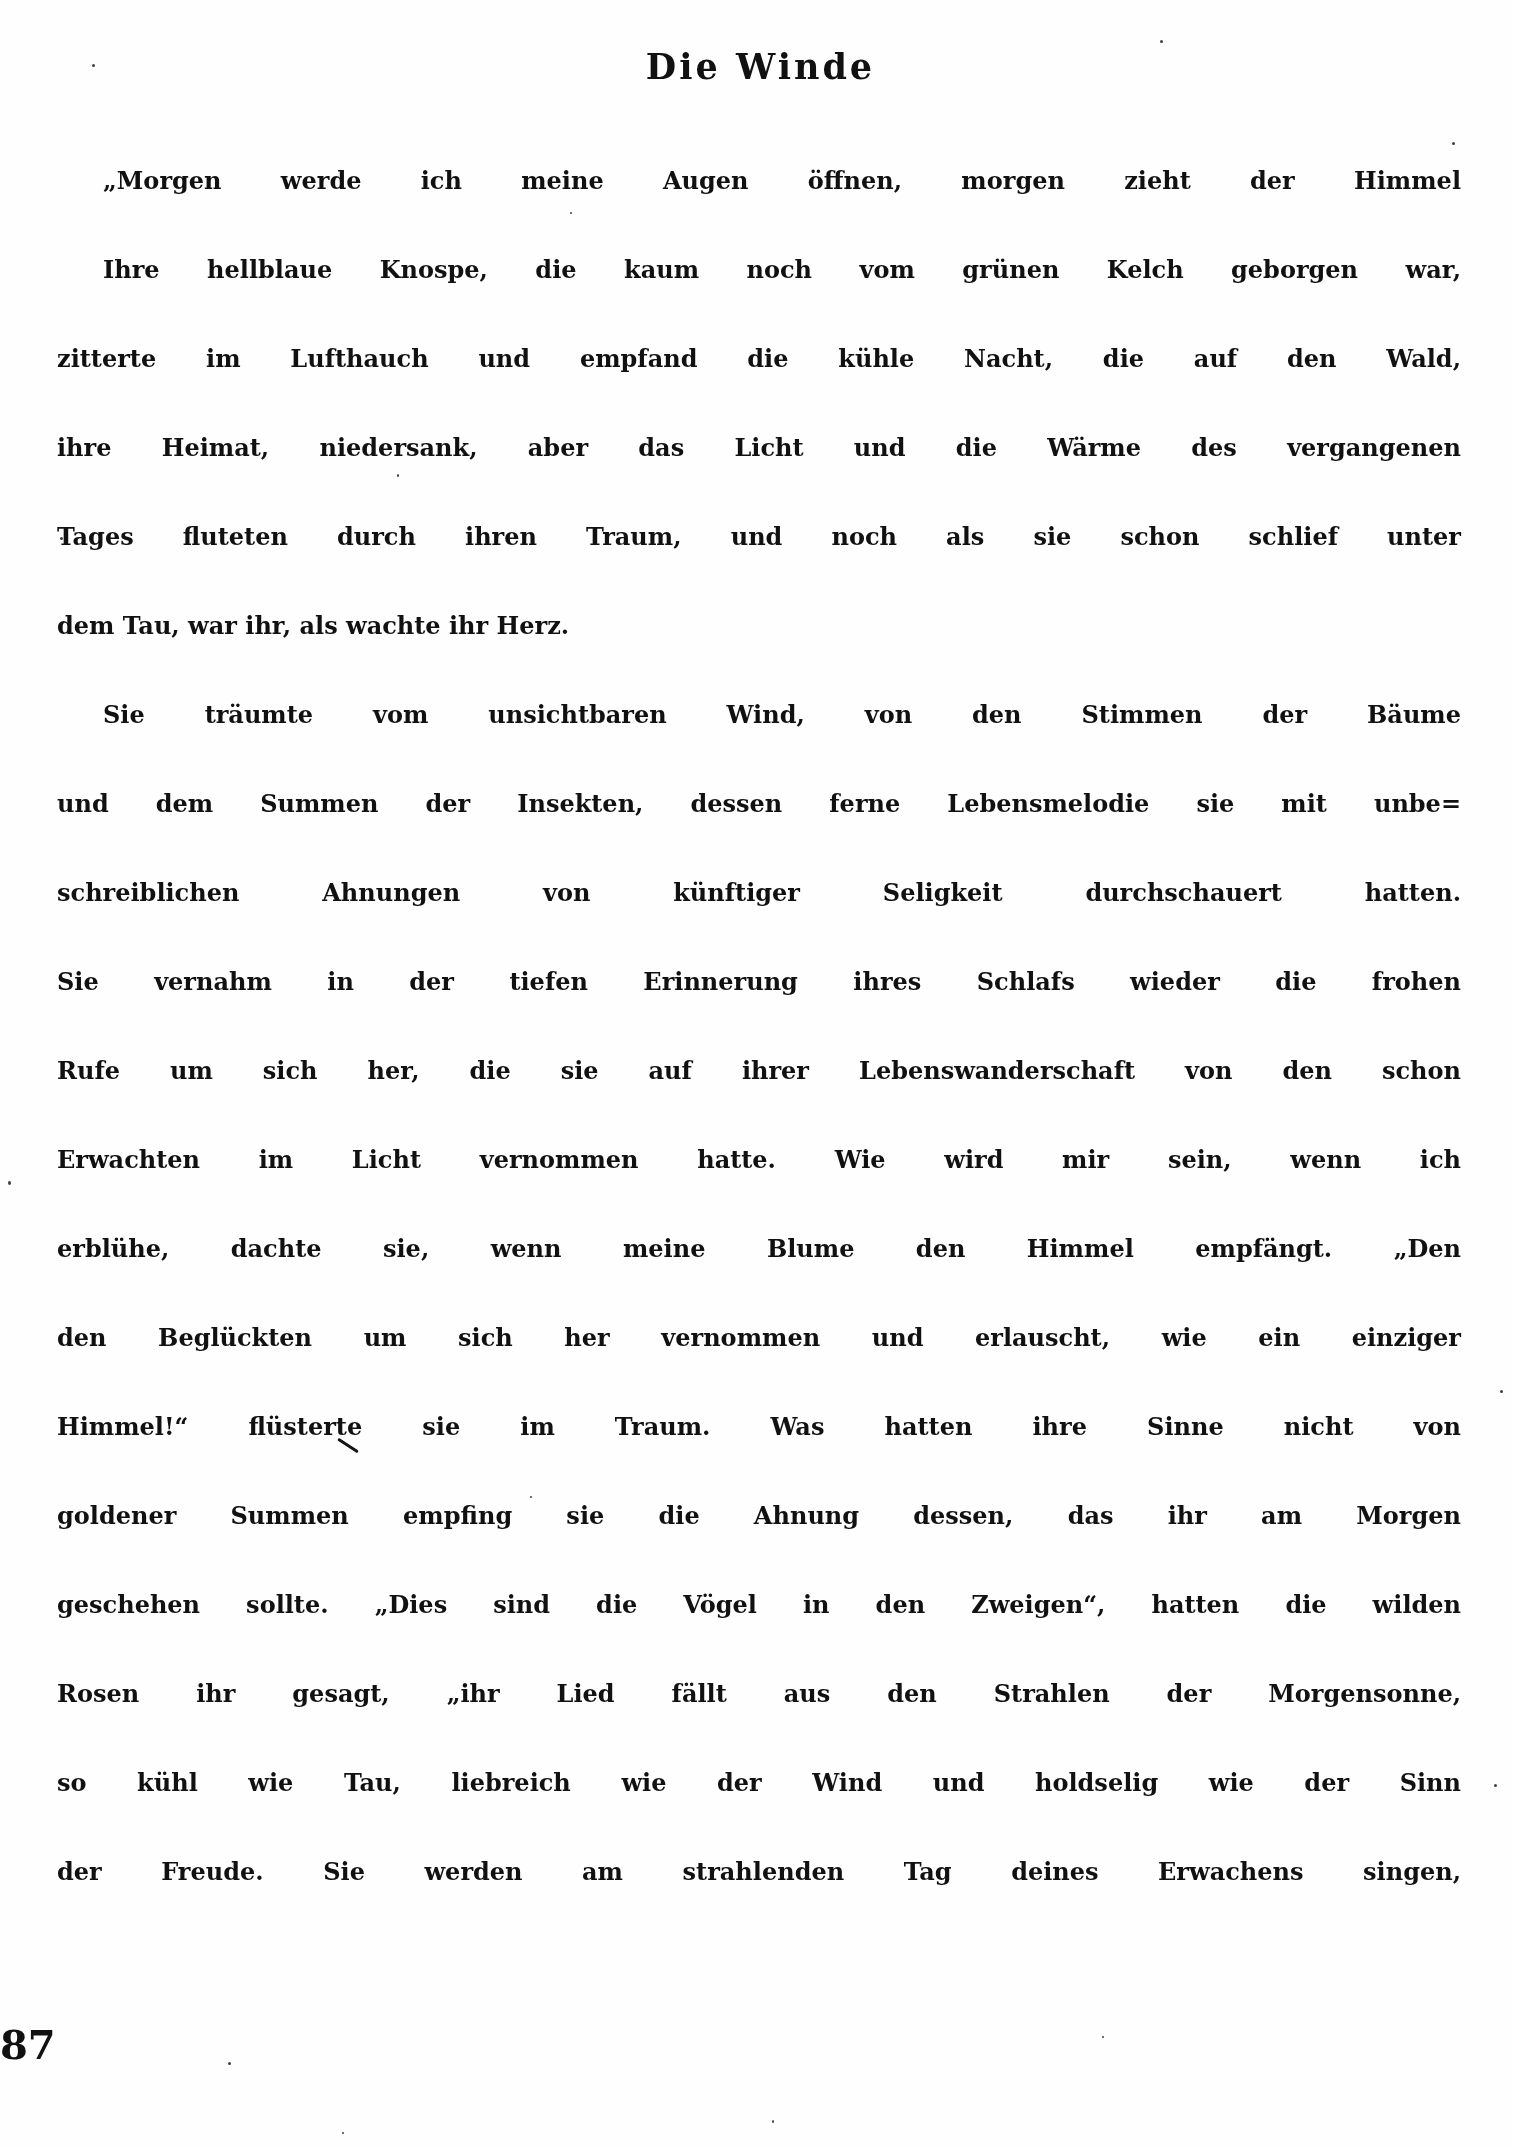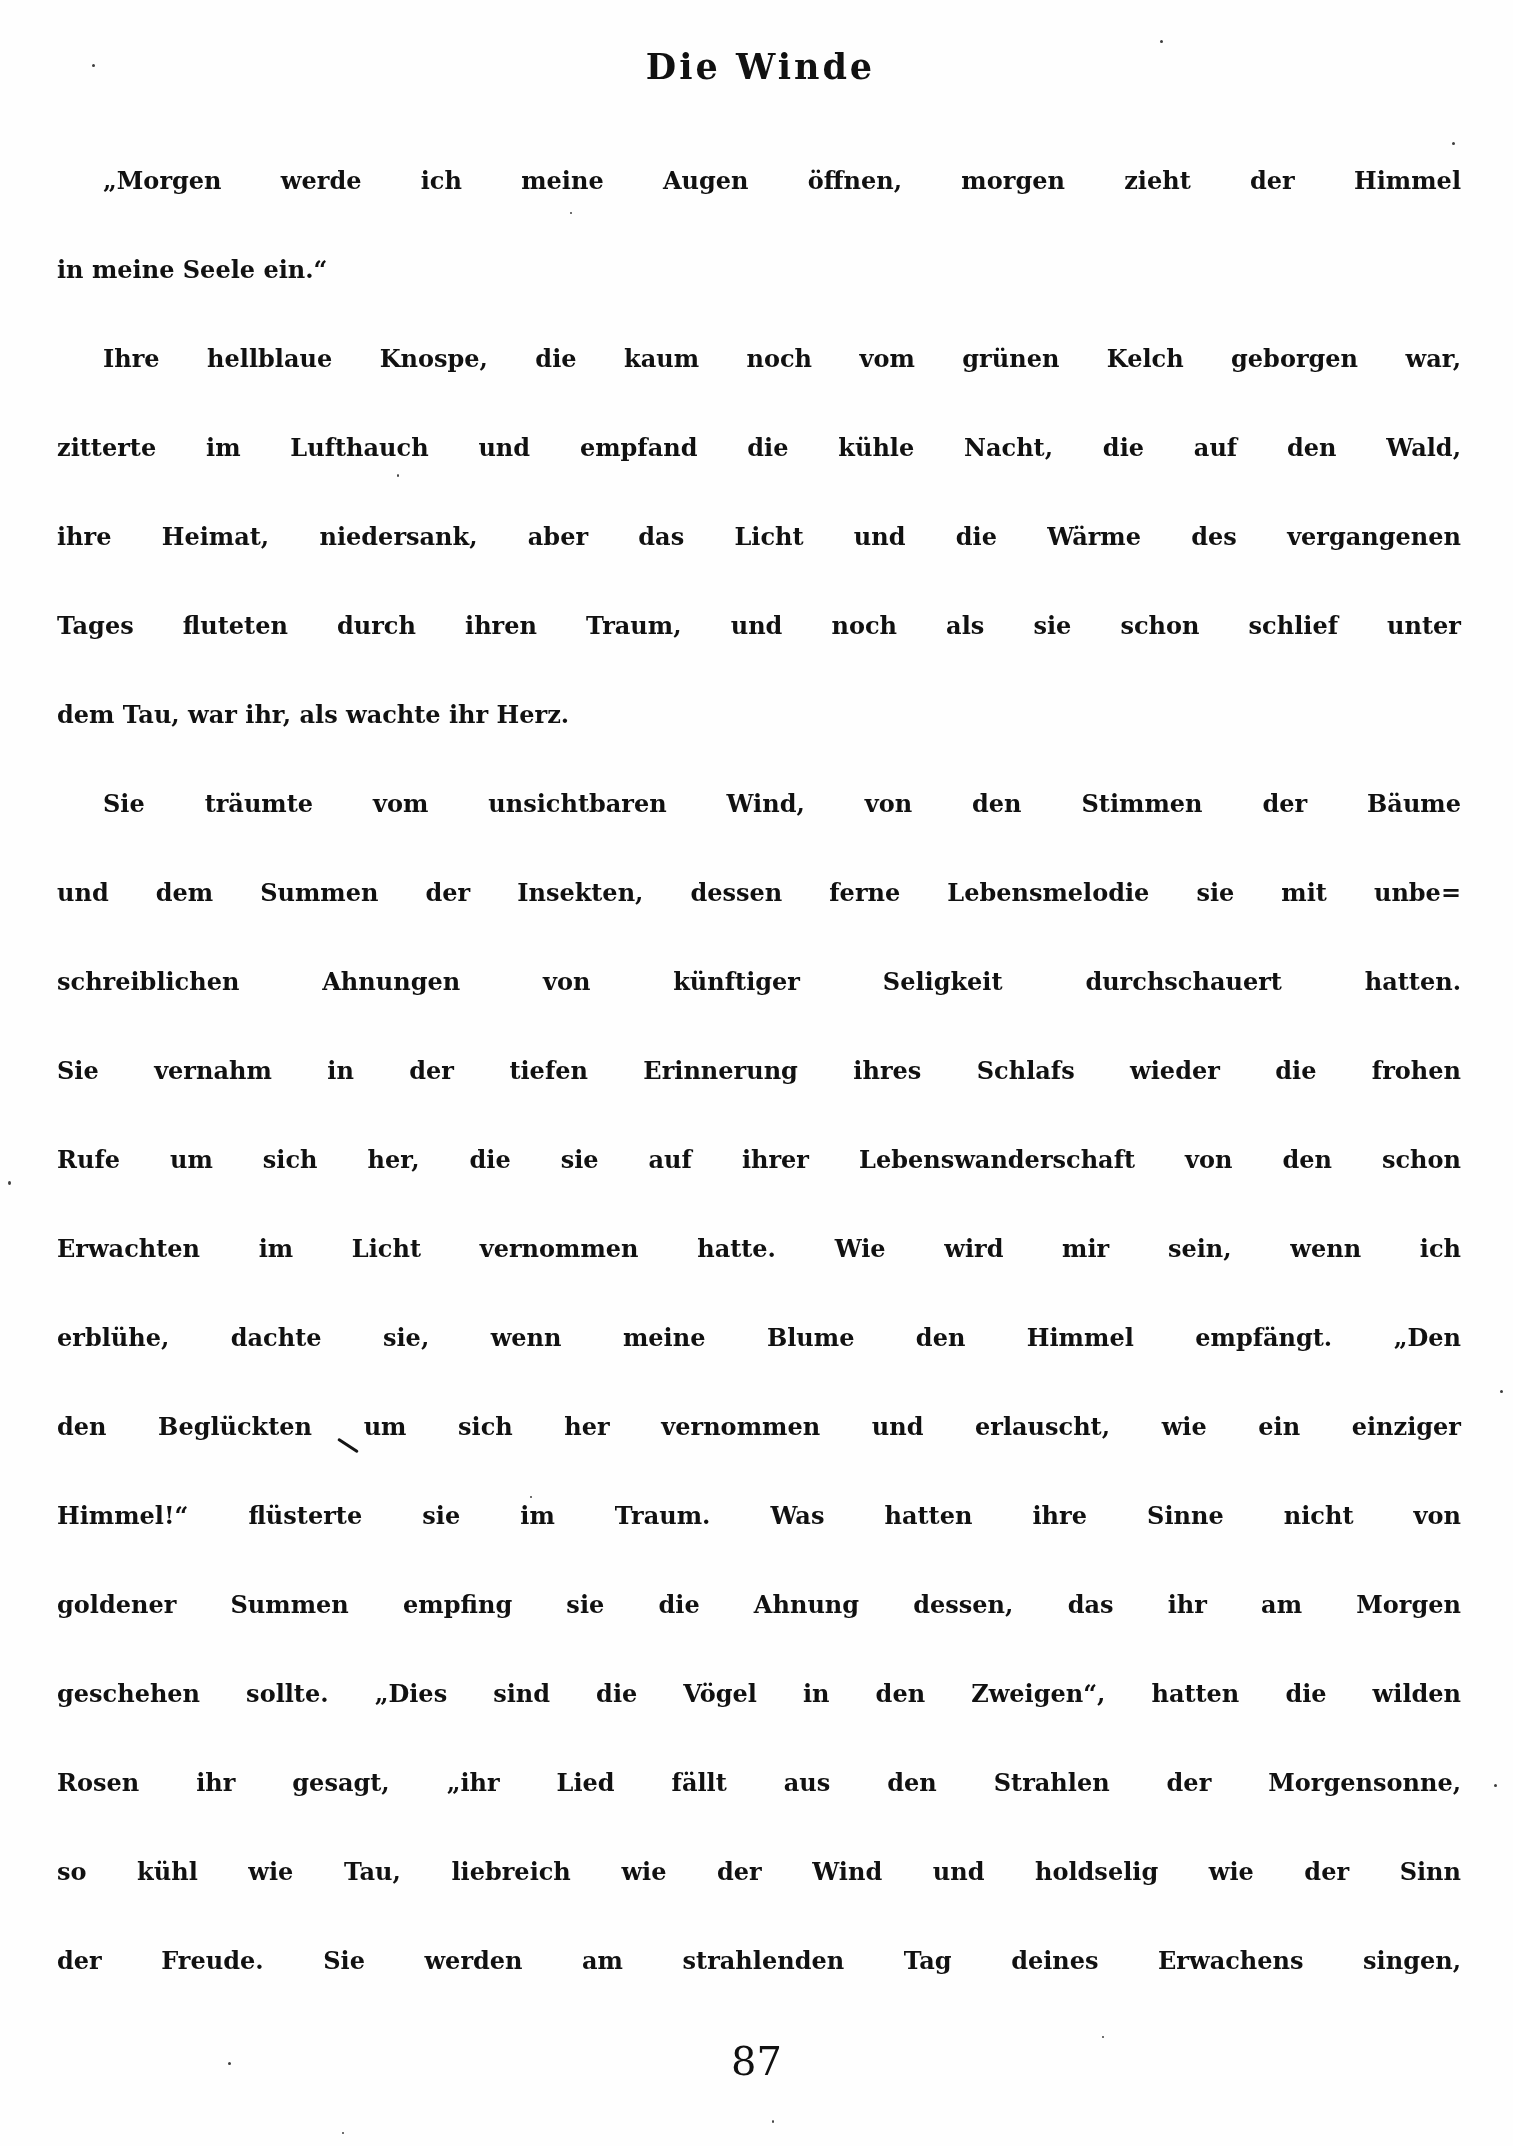--- a/index.html
+++ b/index.html
@@ -51,24 +51,23 @@
   .line.para-end {
     text-align-last: left;
   }
   .folio {
     position: absolute;
     top: 2018px;
     left: 0;
     width: 100%;
     height: 54px;
     line-height: 54px;
-    text-align: center;
+    text-align: left;
     font-size: 40px;
-    font-weight: normal;
-    margin-top: 16px;
+    font-weight: bold;
   }
   .speck {
     position: absolute;
     background: #1c1c1c;
     border-radius: 50%;
     opacity: 0.85;
   }
   .stray-mark {
     position: absolute;
     left: 336px;
@@ -82,21 +81,20 @@
 </style>
 </head>
 <body>
 
 <div class="page">
 
   <div class="running-head">Die Winde</div>
 
   <div class="text-block">
     <div class="line indent">„Morgen werde ich meine Augen öffnen, morgen zieht der Himmel</div>
-    <div class="line para-end">in meine Seele ein.“</div>
     <div class="line indent">Ihre hellblaue Knospe, die kaum noch vom grünen Kelch geborgen war,</div>
     <div class="line">zitterte im Lufthauch und empfand die kühle Nacht, die auf den Wald,</div>
     <div class="line">ihre Heimat, niedersank, aber das Licht und die Wärme des vergangenen</div>
     <div class="line">Tages fluteten durch ihren Traum, und noch als sie schon schlief unter</div>
     <div class="line para-end">dem Tau, war ihr, als wachte ihr Herz.</div>
     <div class="line indent">Sie träumte vom unsichtbaren Wind, von den Stimmen der Bäume</div>
     <div class="line">und dem Summen der Insekten, dessen ferne Lebensmelodie sie mit unbe=</div>
     <div class="line">schreiblichen Ahnungen von künftiger Seligkeit durchschauert hatten.</div>
     <div class="line">Sie vernahm in der tiefen Erinnerung ihres Schlafs wieder die frohen</div>
     <div class="line">Rufe um sich her, die sie auf ihrer Lebenswanderschaft von den schon</div>

